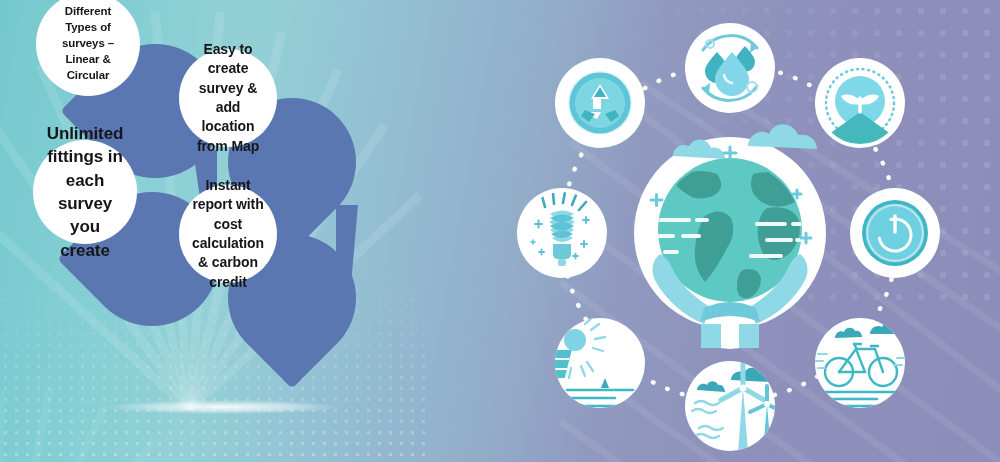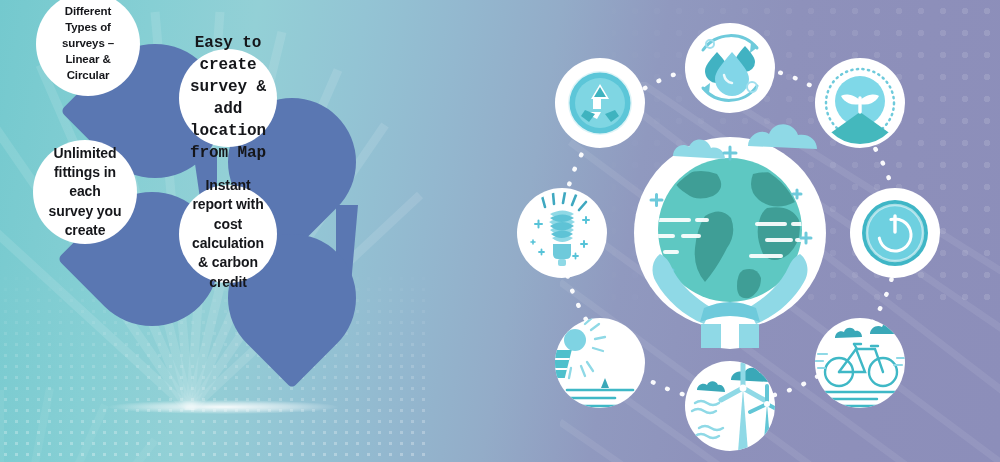--- a/index.html
+++ b/index.html
@@ -117,23 +117,23 @@
     font-family: "Liberation Sans", sans-serif;
     font-weight: bold;
     color: #15161a;
     line-height: 1.38;
     letter-spacing: -.1px;
   }
 
   #pin-1 { left: 88px;  top: 44px;  --d: 134px; }
   #pin-1 .pin-text { font-size: 11.5px; }
   #pin-2 { left: 228px; top: 98px;  --d: 128px; }
-  #pin-2 .pin-text { font-size: 16px; font-family: Liberation Mono, monospace; }
+  #pin-2 .pin-text { font-size: 14px; }
   #pin-3 { left: 85px;  top: 192px; --d: 134px; }
-  #pin-3 .pin-text { font-size: 14px; }
+  #pin-3 .pin-text { font-size: 17px; }
   #pin-4 { left: 228px; top: 234px; --d: 128px; }
   #pin-4 .pin-text { font-size: 14px; }
 
   
   .pin-stem { position: absolute; background: #5a77b2; }
   #stem-1 { left: 193px; top: 150px;  width: 24px; height: 96px;  clip-path: polygon(0 0, 100% 0, 100% 100%, 58% 100%); }
   #stem-2 { left: 336px; top: 205px;  width: 22px; height: 90px;  clip-path: polygon(0 0, 100% 0, 64% 100%, 0 100%); }
 
   
   .eco-wrap {

